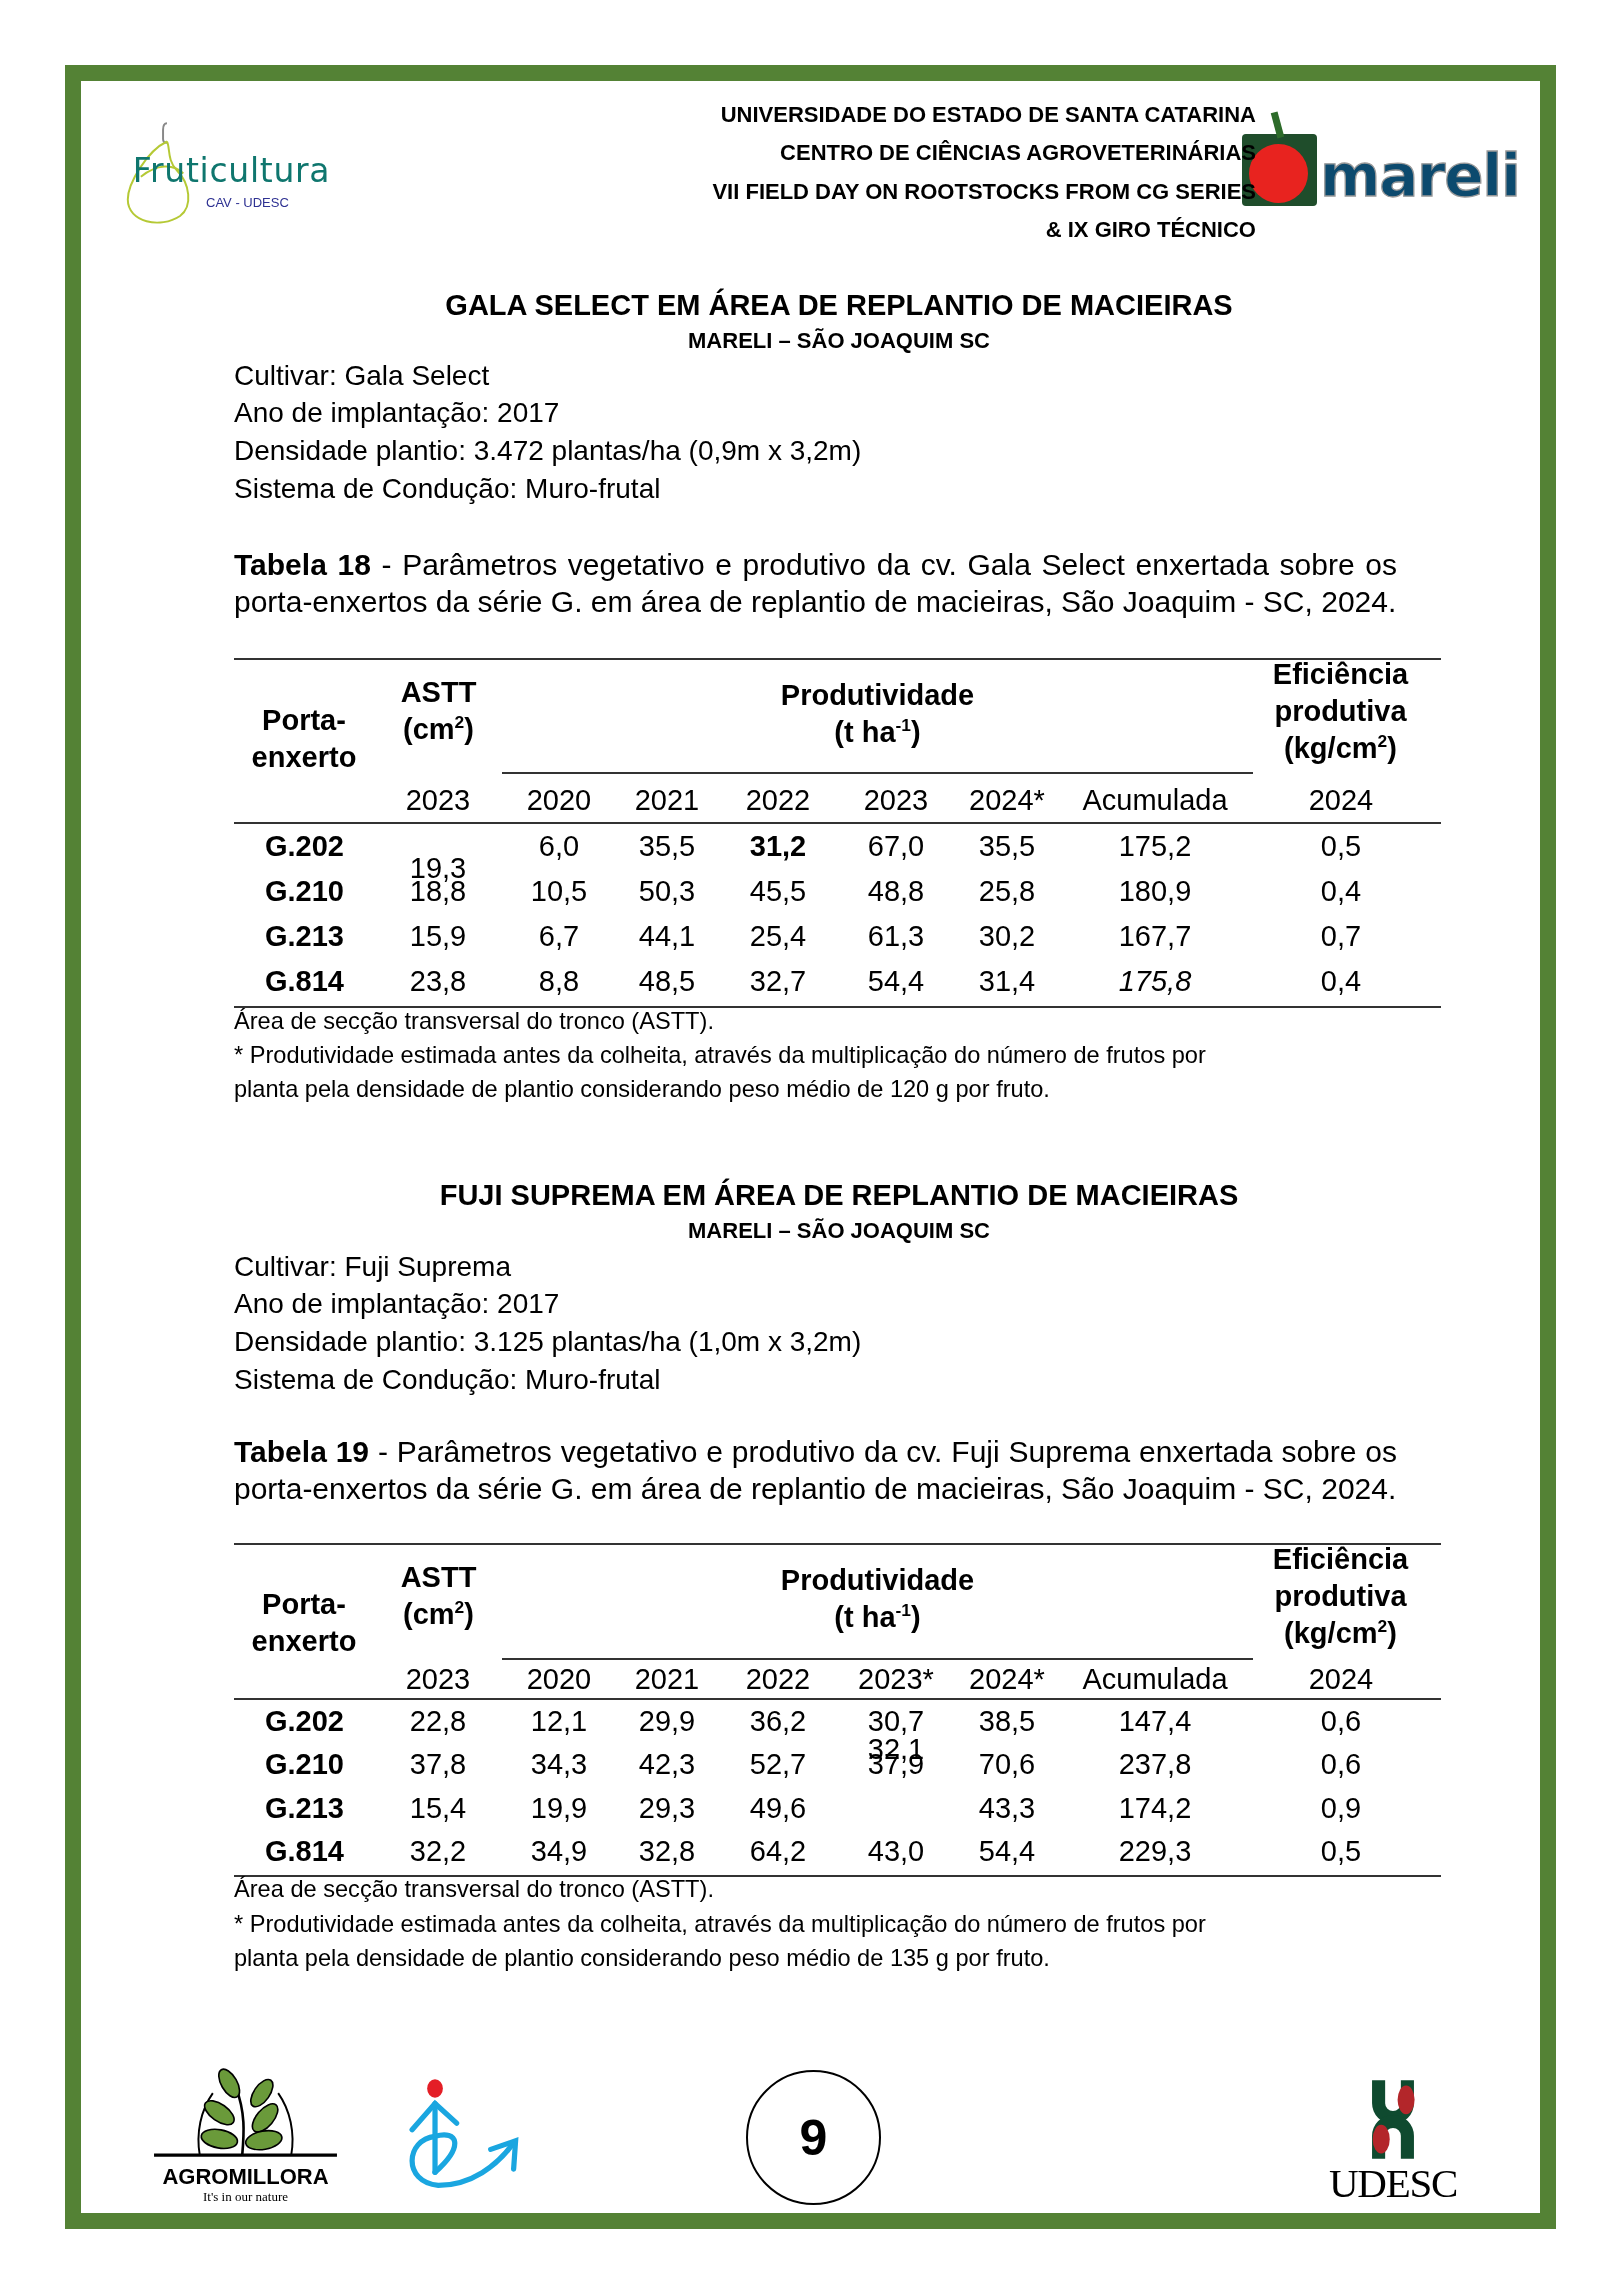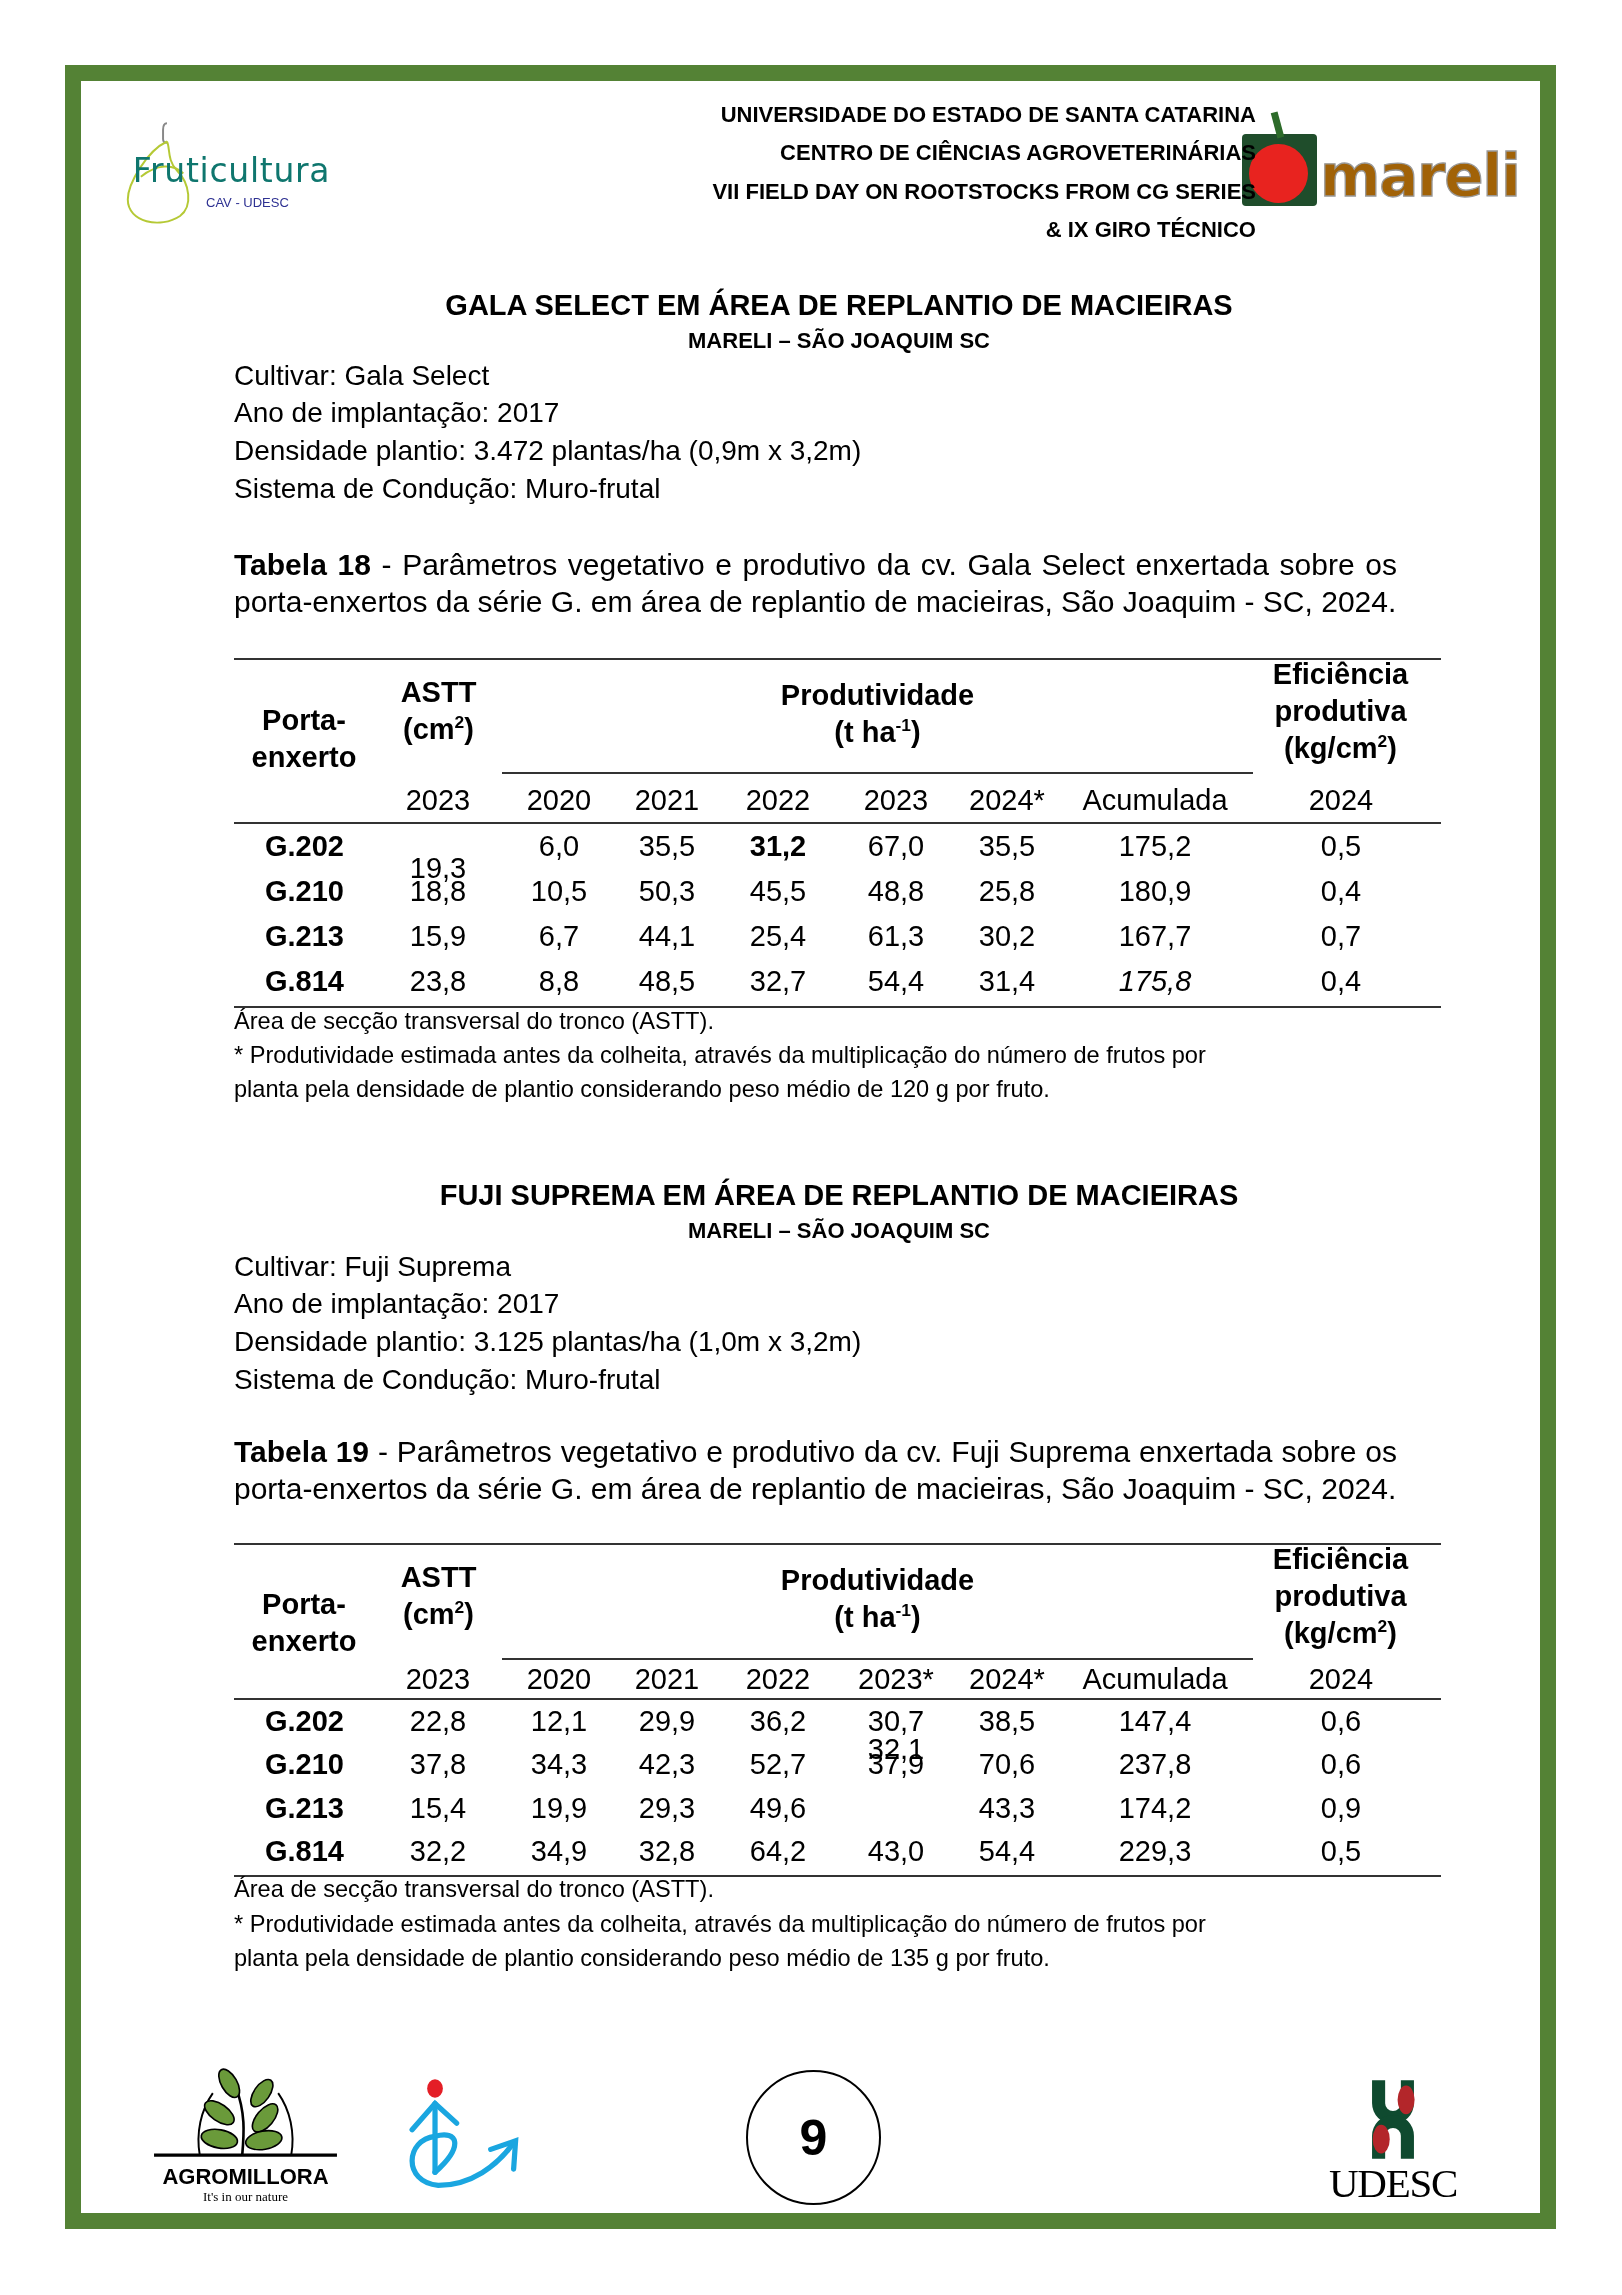--- a/index.html
+++ b/index.html
@@ -42,21 +42,21 @@
     <path d="M30 90 C 55 70, 80 70, 95 85" fill="none" stroke="#b5c935" stroke-width="3"></path>
   </svg>
   <div class="abs" style="left:11.8px;top:33px;font-size:33px;color:#0f766e;letter-spacing:0.7px;font-family:'DejaVu Sans',sans-serif;">Fruticultura</div>
   <div class="abs" style="left:85px;top:77px;font-size:13px;color:#2e3192;">CAV - UDESC</div>
 </div>
 
 <div class="abs" style="left:1235px;top:105px;width:294px;height:108px;">
   <div class="abs" style="left:6.5px;top:29px;width:75px;height:72px;background:#1f4d2b;border-radius:3.9px;"></div>
   <div class="abs" style="left:14.4px;top:39px;width:59px;height:59px;background:#e8231f;border-radius:50%;"></div>
   <div class="abs" style="left:39px;top:6.5px;width:6.5px;height:26px;background:#2d6b2a;transform:rotate(-15deg);"></div>
-  <div class="abs" style="left:85px;top:39px;font-size:58px;font-weight:bold;color:#a16207;font-family:'DejaVu Sans',sans-serif;-webkit-text-stroke:1.3px #999;letter-spacing:-1.3px;line-height:65px;">mareli</div>
+  <div class="abs" style="left:85px;top:39px;font-size:58px;font-weight:bold;color:#0c4a6e;font-family:'DejaVu Sans',sans-serif;-webkit-text-stroke:1.3px #999;letter-spacing:-1.3px;line-height:65px;">mareli</div>
 </div>
 
 <div class="hdr-line" style="top:96px;">UNIVERSIDADE DO ESTADO DE SANTA CATARINA</div>
 <div class="hdr-line" style="top:134px;">CENTRO DE CIÊNCIAS AGROVETERINÁRIAS</div>
 <div class="hdr-line" style="top:173px;">VII FIELD DAY ON ROOTSTOCKS FROM CG SERIES</div>
 <div class="hdr-line" style="top:211px;">&amp; IX GIRO TÉCNICO</div>
 
 <div id="sec0">
     <div class="sec-title" style="top:288px">GALA SELECT EM ÁREA DE REPLANTIO DE MACIEIRAS</div>
     <div class="sec-sub" style="top:327px">MARELI – SÃO JOAQUIM SC</div>

